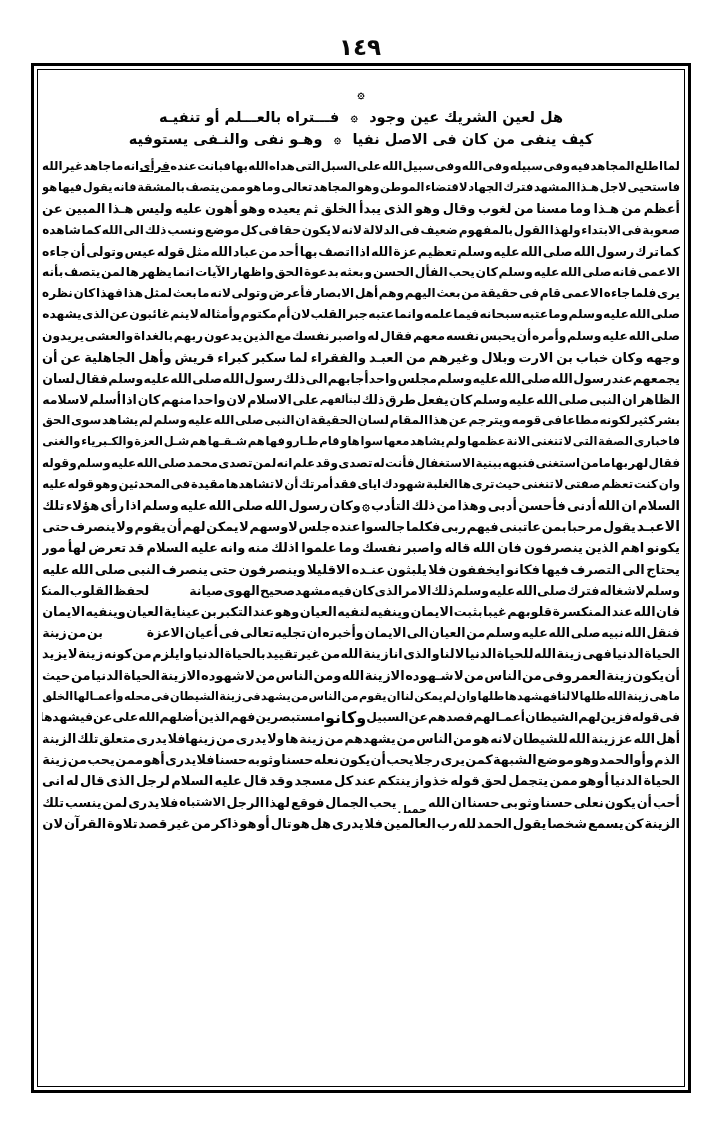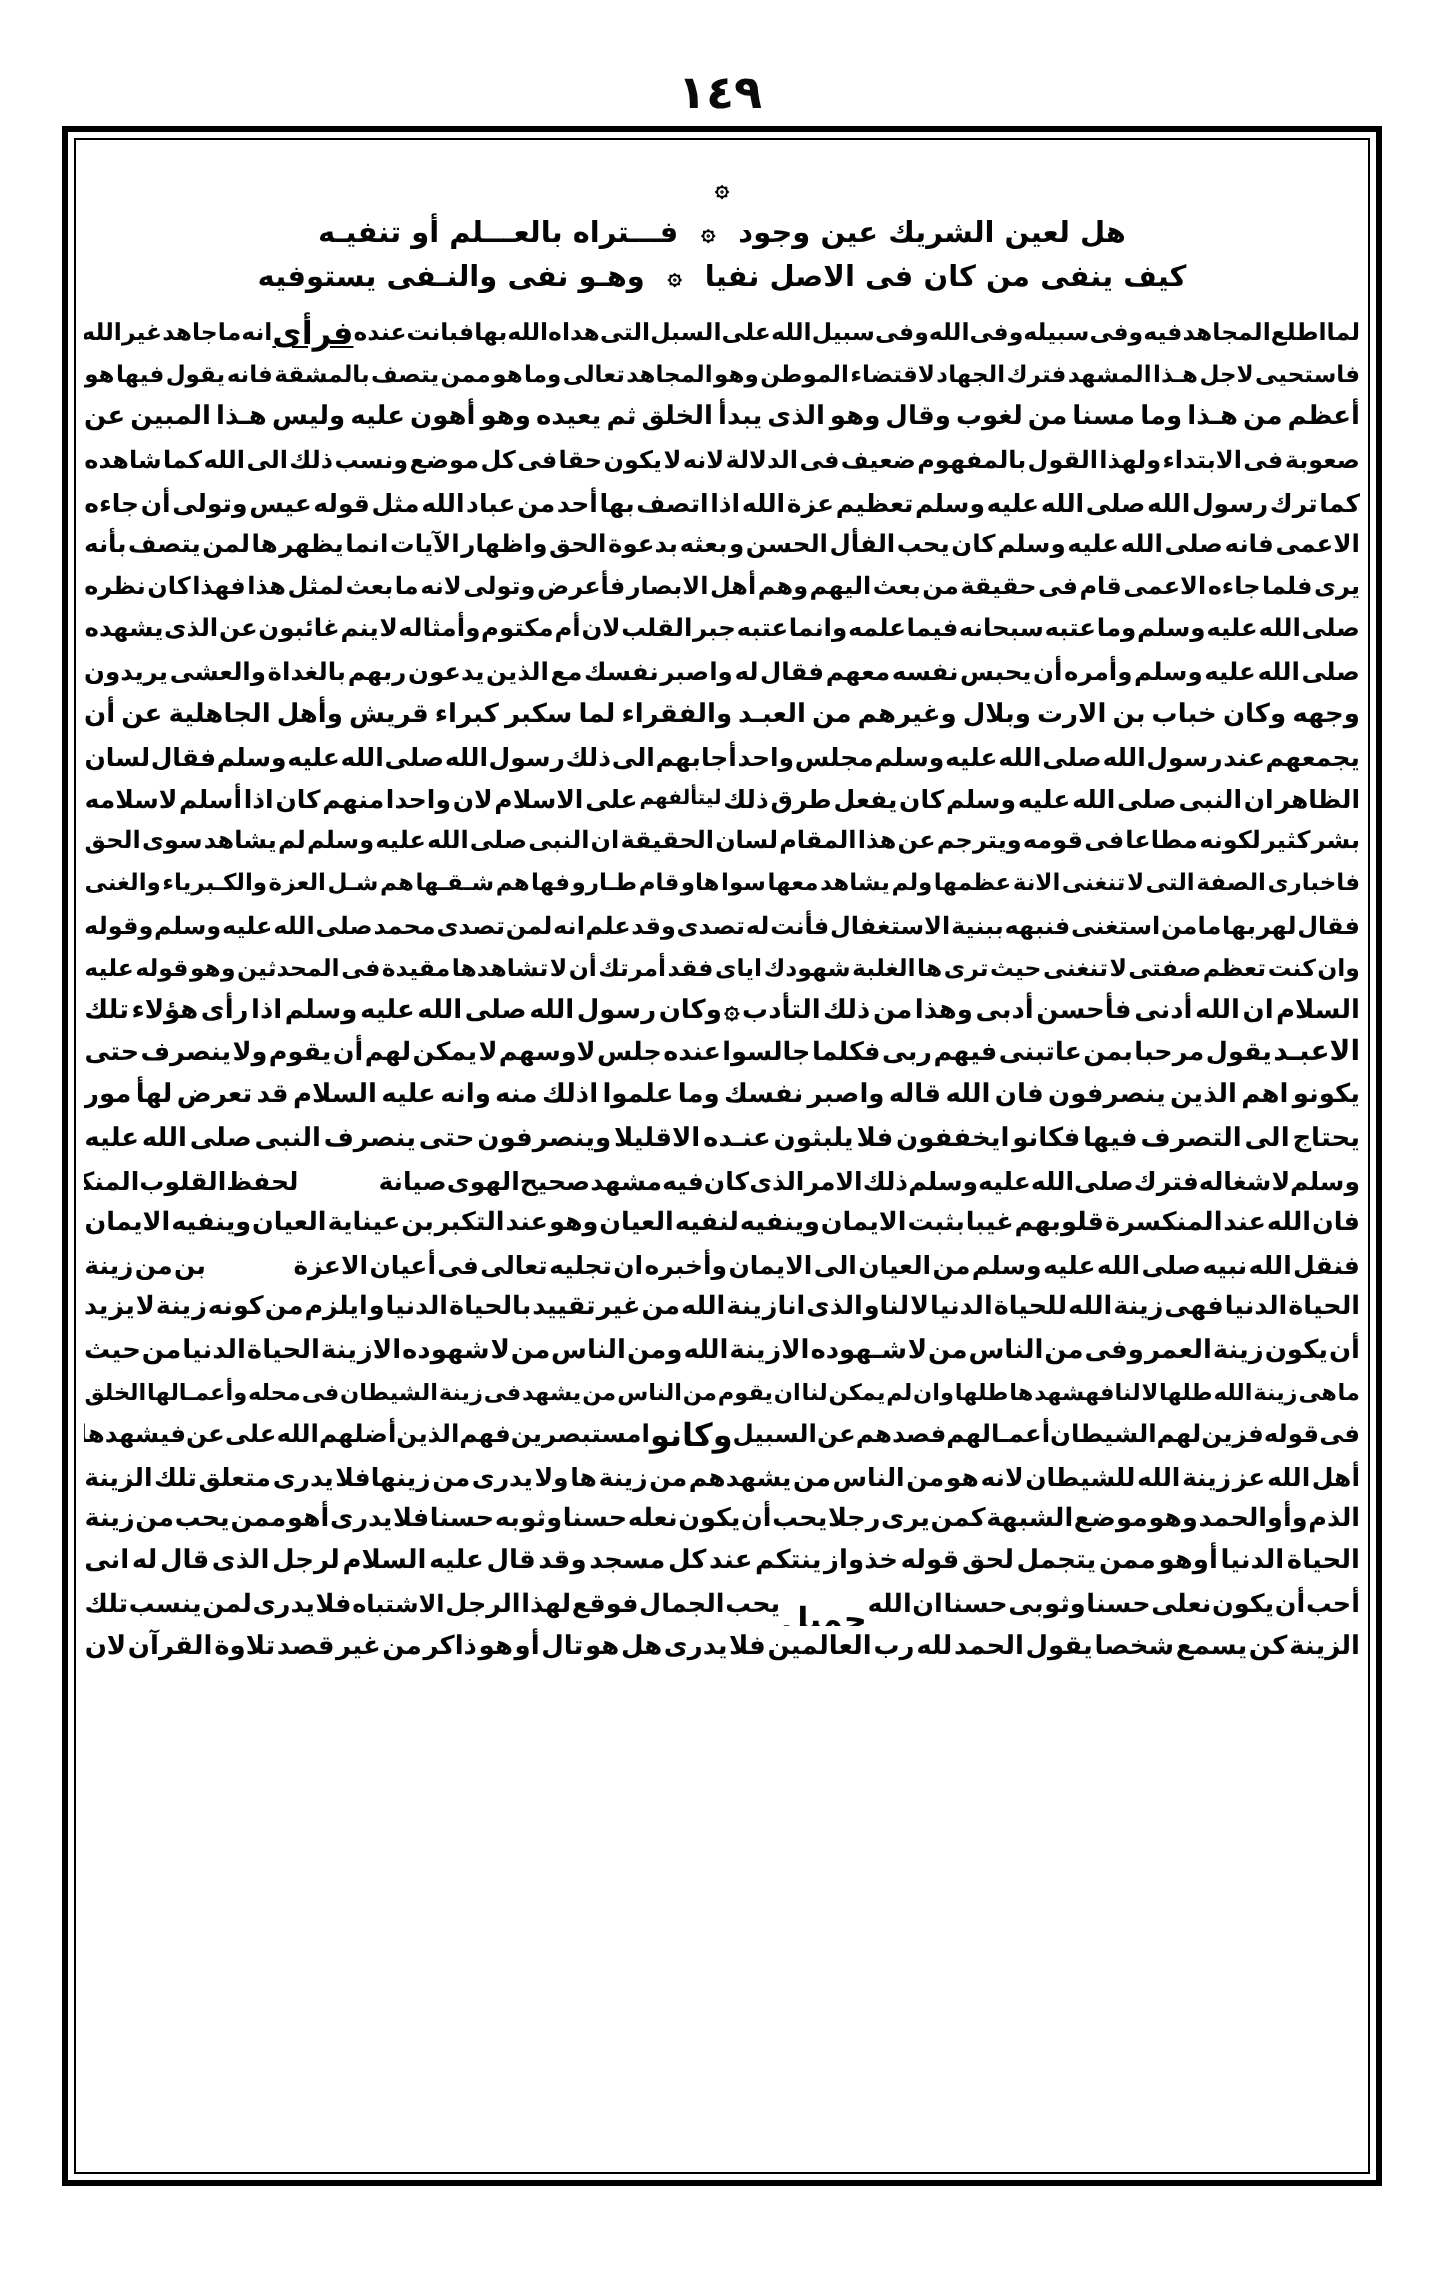--- a/index.html
+++ b/index.html
@@ -161,21 +161,21 @@
           <span class="chunk" style="font-size: 11.75px;">سبيل</span>
           <span class="chunk" style="font-size: 11.75px;">الله</span>
           <span class="chunk" style="font-size: 11.75px;">على</span>
           <span class="chunk" style="font-size: 11.75px;">السبل</span>
           <span class="chunk" style="font-size: 11.75px;">التى</span>
           <span class="chunk" style="font-size: 11.75px;">هداه</span>
           <span class="chunk" style="font-size: 11.75px;">الله</span>
           <span class="chunk" style="font-size: 11.75px;">بها</span>
           <span class="chunk" style="font-size: 11.75px;">فبانت</span>
           <span class="chunk" style="font-size: 11.75px;">عنده</span>
-          <span class="chunk" style="font-size: 16px; text-decoration: underline;">فرأى</span>
+          <span class="chunk" style="font-size: 12px; text-decoration: underline;">فرأى</span>
           <span class="chunk" style="font-size: 11.75px;">انه</span>
           <span class="chunk" style="font-size: 11.75px;">ما</span>
           <span class="chunk" style="font-size: 11.75px;">جاهد</span>
           <span class="chunk" style="font-size: 11.75px;">غير</span>
           <span class="chunk" style="font-size: 11.75px;">الله</span>
         </div>
         <div class="jline" aria-label="فاستحيى لاجل هـذا المشهد فترك الجهاد لاقتضاء الموطن وهو المجاهد تعالى وما هو ممن يتصف بالمشقة فانه يقول فيها هو">
           <span class="chunk" style="font-size: 11.5px;">فاستحيى</span>
           <span class="chunk" style="font-size: 11.5px;">لاجل</span>
           <span class="chunk" style="font-size: 11.5px;">هـذا</span>
@@ -863,21 +863,21 @@
           <span class="chunk" style="font-size: 12.75px;">أحب</span>
           <span class="chunk" style="font-size: 12.75px;">أن</span>
           <span class="chunk" style="font-size: 12.75px;">يكون</span>
           <span class="chunk" style="font-size: 12.75px;">نعلى</span>
           <span class="chunk" style="font-size: 12.75px;">حسنا</span>
           <span class="chunk" style="font-size: 12.75px;">وثو</span>
           <span class="chunk" style="font-size: 12.75px;">بى</span>
           <span class="chunk" style="font-size: 12.75px;">حسنا</span>
           <span class="chunk" style="font-size: 12.75px;">ان</span>
           <span class="chunk" style="font-size: 12.75px;">الله</span>
-          <span class="chunk" style="font-size: 16px; margin-top: 15px;">جميل</span>
+          <span class="chunk" style="font-size: 11px; margin-top: 15px;">جميل</span>
           <span class="chunk" style="font-size: 12.75px;">يحب</span>
           <span class="chunk" style="font-size: 12.75px;">الجمال</span>
           <span class="chunk" style="font-size: 12.75px;">فوقع</span>
           <span class="chunk" style="font-size: 12.75px;">لهذا</span>
           <span class="chunk" style="font-size: 12.75px;">الرجل</span>
           <span class="chunk" style="font-size: 12px;">الاشتباه</span>
           <span class="chunk" style="font-size: 12.75px;">فلا</span>
           <span class="chunk" style="font-size: 12.75px;">يدرى</span>
           <span class="chunk" style="font-size: 12.75px;">لمن</span>
           <span class="chunk" style="font-size: 12.75px;">ينسب</span>

